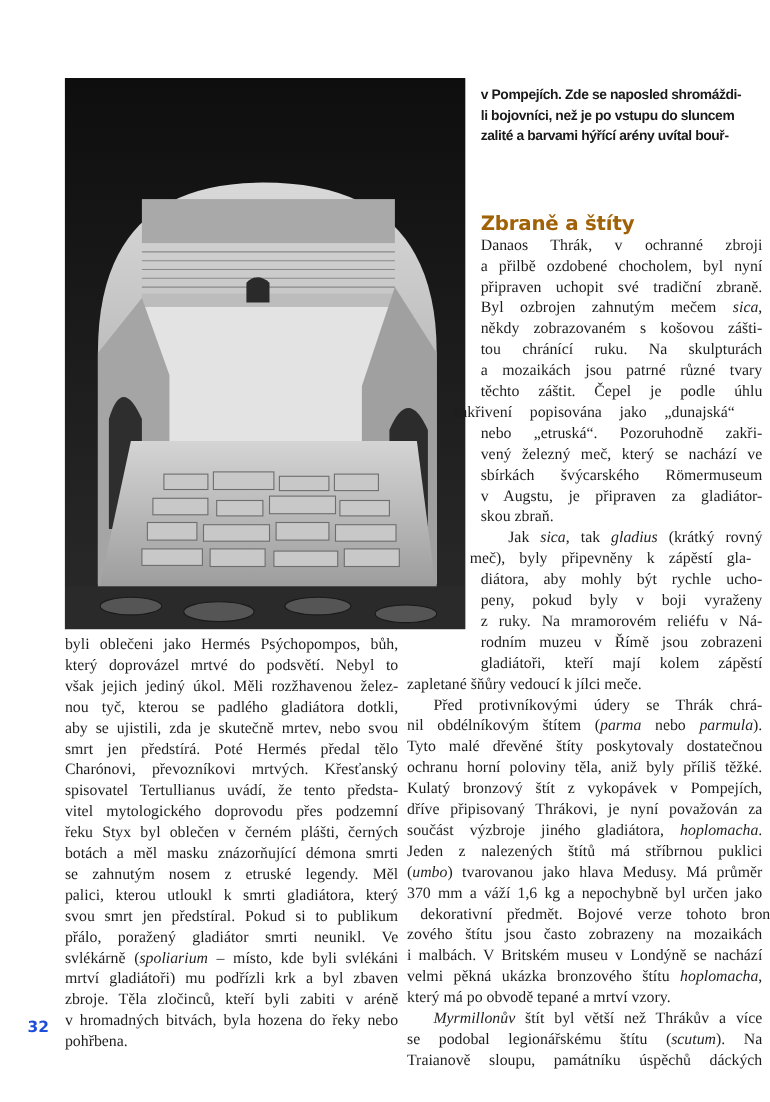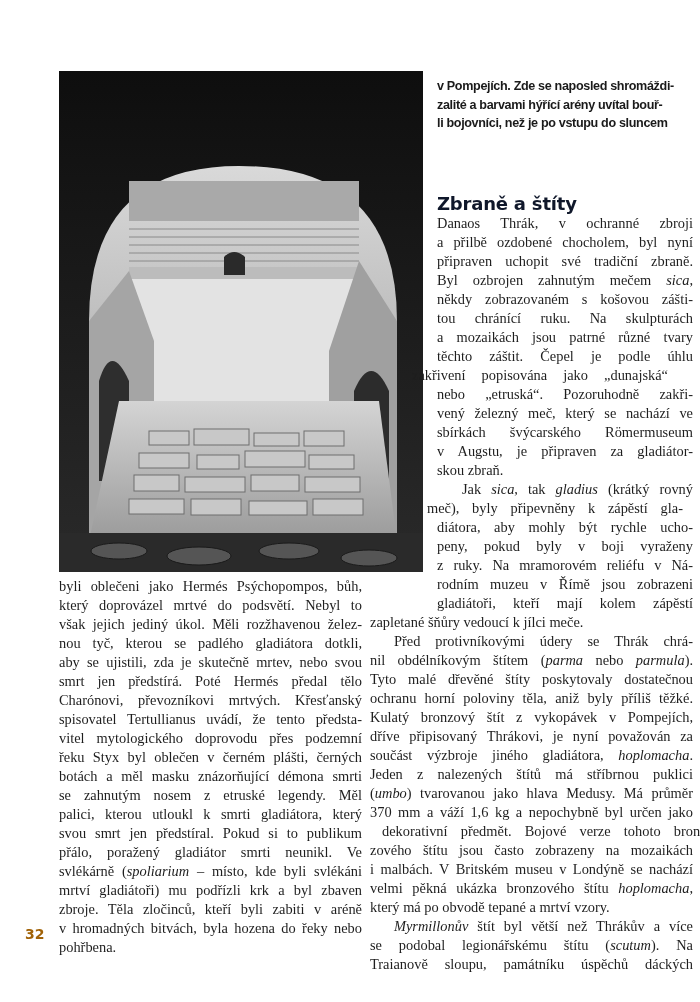--- a/index.html
+++ b/index.html
@@ -6,28 +6,28 @@
   body { width: 700px; height: 1002px; position: relative; overflow: hidden;
          font-family: "Liberation Serif", "DejaVu Serif", serif; color: #1e1e1e; }
   .photo { position: absolute; left: 59px; top: 71px; width: 364px; height: 501px;
            background: #151515; overflow: hidden; }
   .photo svg { display: block; width: 100%; height: 100%; }
   .caption { position: absolute; left: 437px; top: 77px; width: 255px;
              font-family: "Liberation Sans", "DejaVu Sans", sans-serif; font-weight: bold;
              font-size: 12.6px; line-height: 18.6px; color: #1a1a1a; letter-spacing: -0.35px; }
   .heading { position: absolute; left: 437px; top: 193px; margin: 0;
              font-family: "DejaVu Sans", "Liberation Sans", sans-serif; font-weight: bold;
-             font-size: 18px; line-height: 22px; color: #0f172a; letter-spacing: -0.2px; }
+             font-size: 18px; line-height: 22px; color: #a16207; letter-spacing: -0.2px; }
   .line { position: absolute; font-size: 14.4px; line-height: 19px; white-space: nowrap;
           text-align: justify; text-align-last: justify; }
   .line.last { text-align-last: left; }
   .line i { font-style: italic; }
   .page-number { position: absolute; left: 25px; top: 926px;
                  font-family: "DejaVu Sans", "Liberation Sans", sans-serif; font-weight: bold;
-                 font-size: 14px; color: #a16207; }
+                 font-size: 14px; color: #1d4ed8; }
 </style>
 </head>
 <body>
 
 <div class="photo" title="Pohled skrze bránu amfiteátru do arény v Pompejích">
   <svg viewBox="0 0 364 501" preserveAspectRatio="none">
     <defs>
       <linearGradient id="sky" x1="0" y1="0" x2="0" y2="1">
         <stop offset="0" stop-color="#d9d9d9"></stop>
         <stop offset="0.45" stop-color="#bdbdbd"></stop>
@@ -90,22 +90,22 @@
       <ellipse cx="60" cy="480" rx="28" ry="8"></ellipse>
         <ellipse cx="140" cy="485" rx="32" ry="9"></ellipse>
       <ellipse cx="230" cy="480" rx="30" ry="8"></ellipse>
         <ellipse cx="310" cy="487" rx="28" ry="8"></ellipse>
     </g>
   </svg>
 </div>
 
 <div class="caption">
   <div>v Pompejích. Zde se naposled shromáždi-</div>
+  <div>li bojovníci, než je po vstupu do sluncem</div>
   <div>zalité a barvami hýřící arény uvítal bouř-</div>
-  <div>li bojovníci, než je po vstupu do sluncem</div>
 </div>
 
 <h2 class="heading">Zbraně a štíty</h2>
 
 <div>
   <div class="line" style="left:437px;top:214px;width:256px">Danaos Thrák, v ochranné zbroji</div>
   <div class="line" style="left:437px;top:233px;width:256px">a přilbě ozdobené chocholem, byl nyní</div>
   <div class="line" style="left:437px;top:252px;width:256px">připraven uchopit své tradiční zbraně.</div>
   <div class="line" style="left:437px;top:271px;width:256px">Byl ozbrojen zahnutým mečem <i>sica</i>,</div>
   <div class="line" style="left:437px;top:290px;width:256px">někdy zobrazovaném s košovou zášti-</div>

